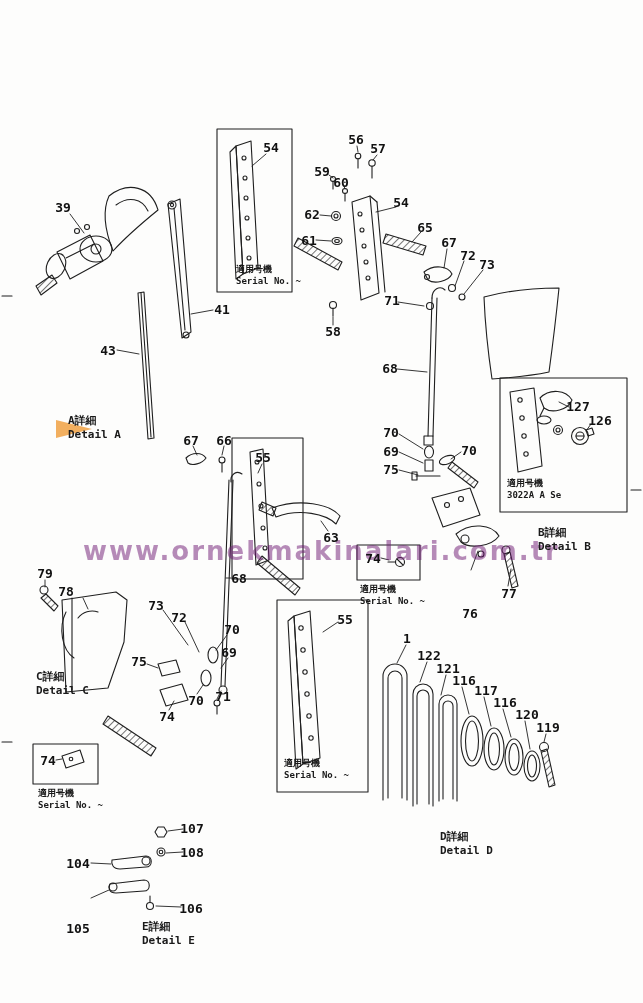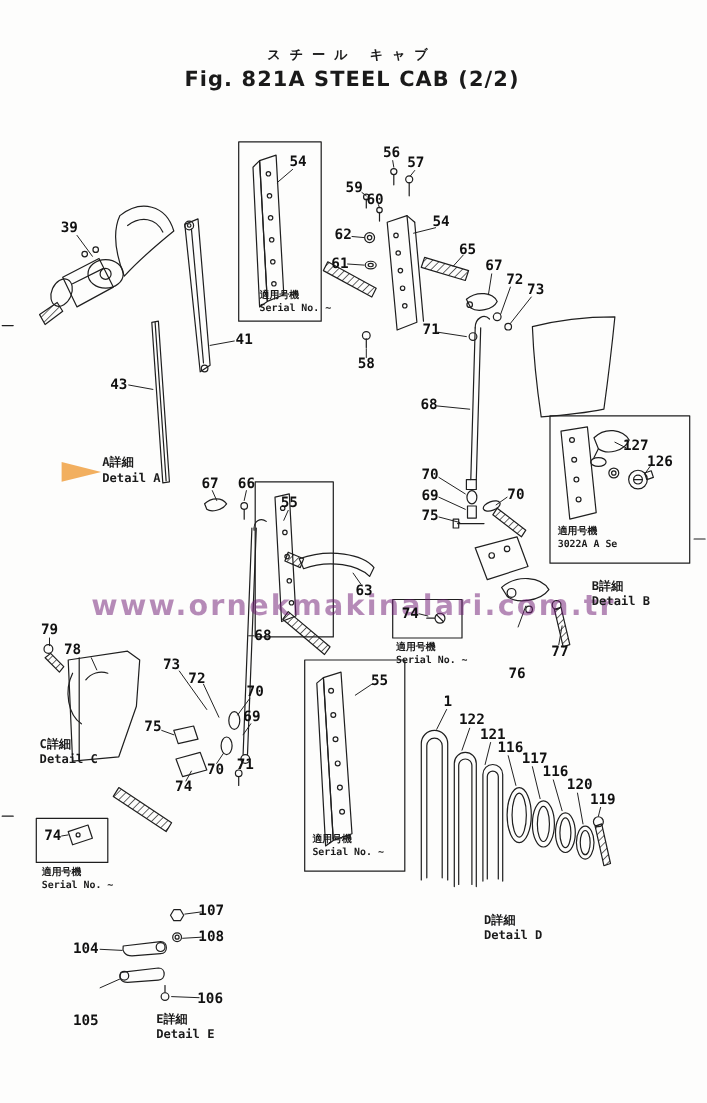--- a/index.html
+++ b/index.html
@@ -369,24 +369,20 @@
         <line x1="181" y1="907" x2="156" y2="906"></line>
         <line x1="381" y1="558" x2="389" y2="560"></line>
         <line x1="56" y1="760" x2="62" y2="759"></line>
       </g>
     </g>
   </svg>
 
   <div class="wm-url" style="color: #701a75;">www.ornekmakinalari.com.tr</div>
   <div class="wm-accent" style="border-left-color: rgb(240, 161, 67);"></div>
 
-  <div class="title-block">
-    <div class="title-jp">スチール  キャブ</div>
-    <div class="title-en">Fig. 821A STEEL CAB (2/2)</div>
-  </div>
 
   <div id="overlay">
       <div class="callout" style="left: 63px; top: 207px;">39</div>
       <div class="callout" style="left: 271px; top: 147px;">54</div>
       <div class="callout" style="left: 356px; top: 139px;">56</div>
       <div class="callout" style="left: 378px; top: 148px;">57</div>
       <div class="callout" style="left: 322px; top: 171px;">59</div>
       <div class="callout" style="left: 341px; top: 182px;">60</div>
       <div class="callout" style="left: 401px; top: 202px;">54</div>
       <div class="callout" style="left: 312px; top: 214px;">62</div>
@@ -432,21 +428,21 @@
       <div class="callout" style="left: 505px; top: 702px;">116</div>
       <div class="callout" style="left: 527px; top: 714px;">120</div>
       <div class="callout" style="left: 548px; top: 727px;">119</div>
       <div class="callout" style="left: 373px; top: 558px;">74</div>
       <div class="callout" style="left: 48px; top: 760px;">74</div>
       <div class="callout" style="left: 192px; top: 828px;">107</div>
       <div class="callout" style="left: 192px; top: 852px;">108</div>
       <div class="callout" style="left: 78px; top: 863px;">104</div>
       <div class="callout" style="left: 78px; top: 884px; margin-top: 44px;">105</div>
       <div class="callout" style="left: 191px; top: 908px;">106</div>
-      <div class="detail-label" style="left: 93px; top: 414px;">
+      <div class="detail-label" style="left: 68px; top: 414px;">
         <div>A詳細</div>
         <div>Detail A</div>
       </div>
       <div class="detail-label" style="left: 538px; top: 526px;">
         <div>B詳細</div>
         <div>Detail B</div>
       </div>
       <div class="detail-label" style="left: 36px; top: 670px;">
         <div>C詳細</div>
         <div>Detail C</div>

